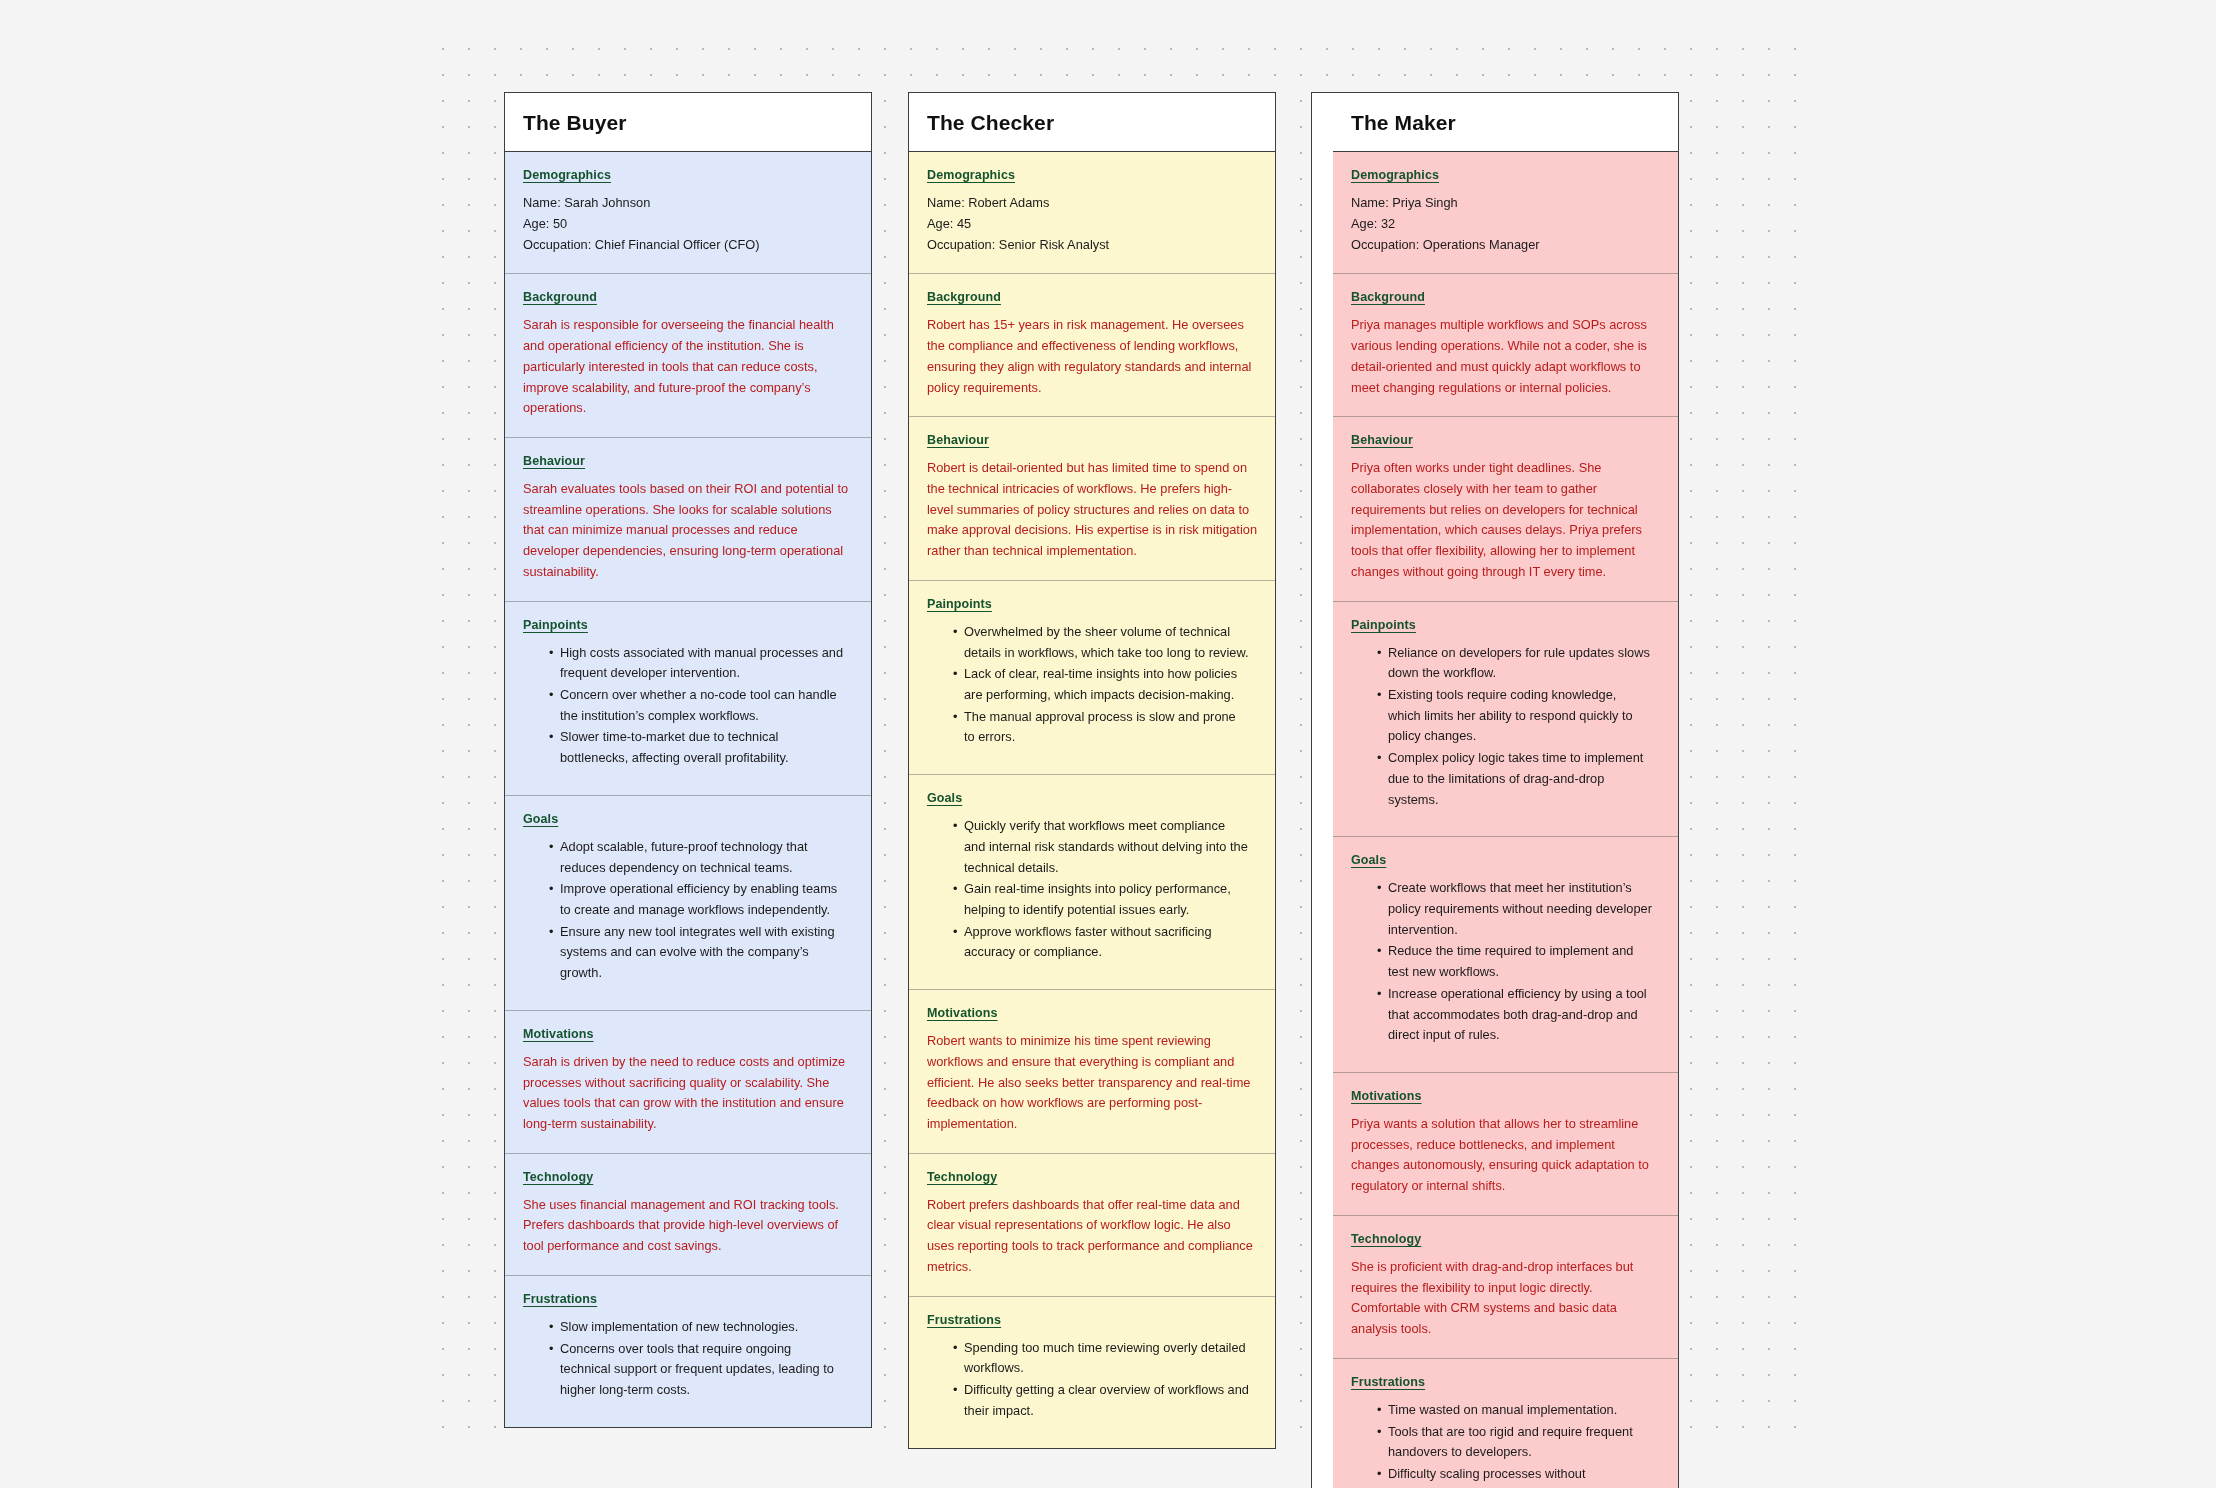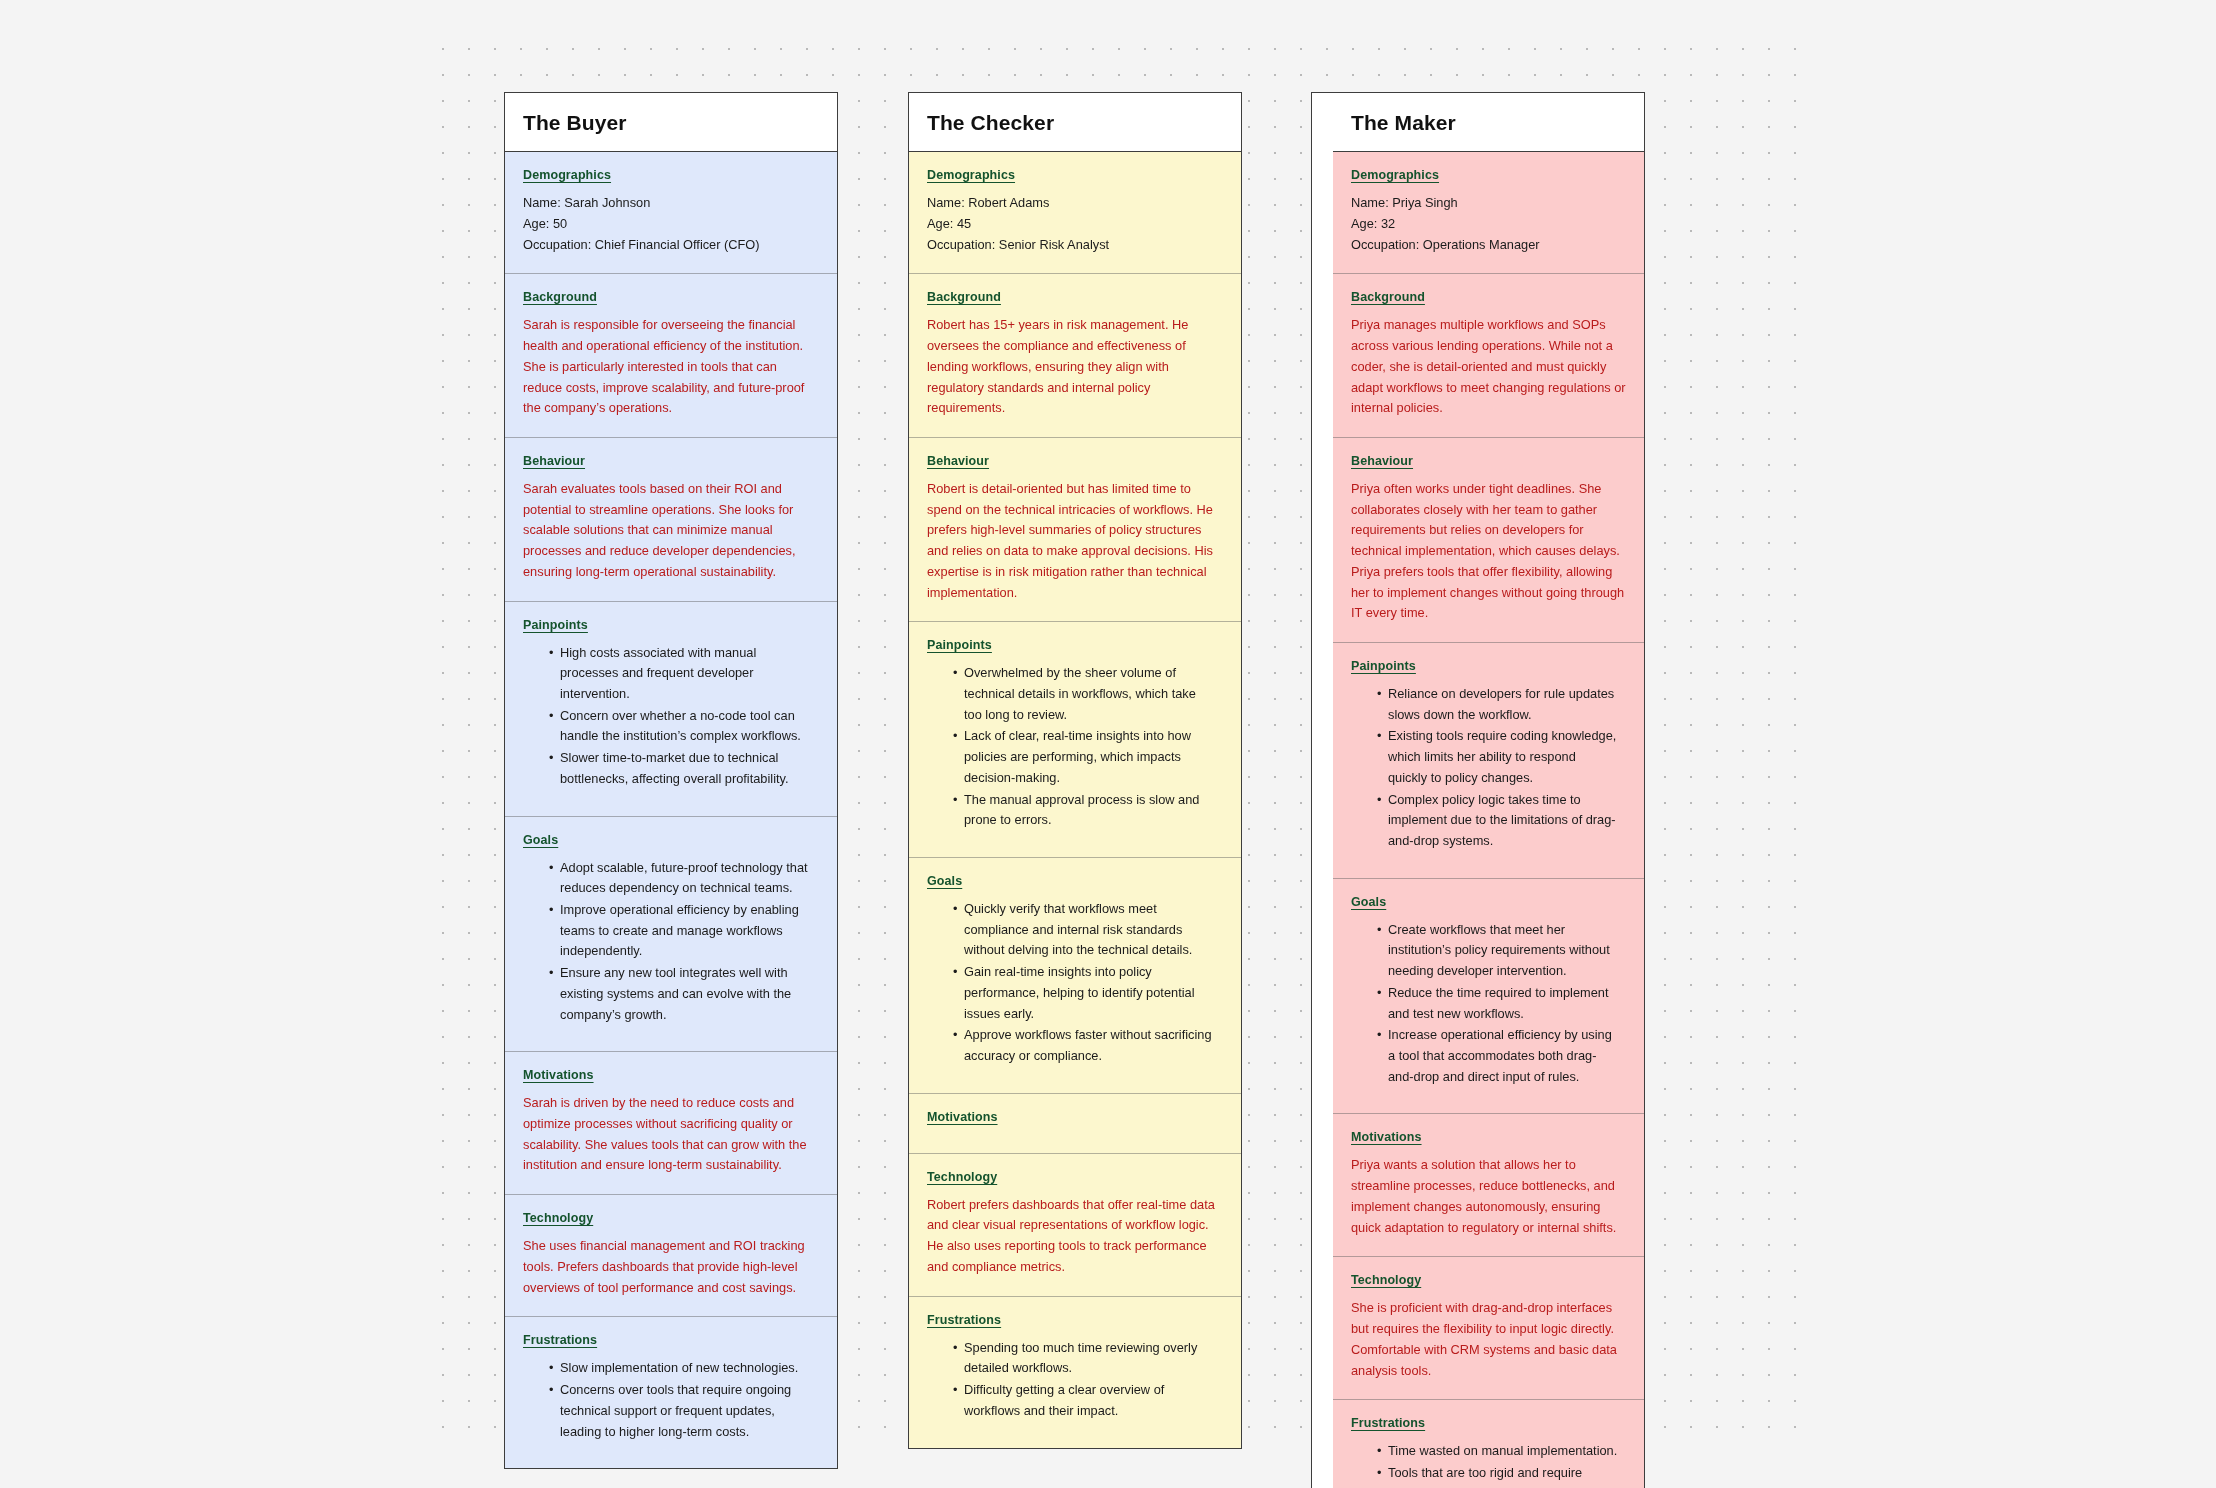--- a/index.html
+++ b/index.html
@@ -32,21 +32,21 @@
     position: absolute;
     left: 0;
     top: 0;
     width: 2216px;
     height: 1488px;
   }
 
   .persona-card {
     position: absolute;
     top: 92px;
-    width: 334px;
+    width: 368px;
     border: 1.5px solid #3d3d3d;
     background: #ffffff;
     box-sizing: border-box;
   }
 
   #card-buyer    { left: 504px; }
   #card-checker  { left: 908px; }
   #card-maker    { left: 1311px; padding-left: 21px; }
 
   .card-header {
@@ -228,20 +228,21 @@
         <div class="section-title">Goals</div>
         <ul class="bullets">
           <li>Quickly verify that workflows meet compliance and internal risk standards without delving into the technical details.</li>
           <li>Gain real-time insights into policy performance, helping to identify potential issues early.</li>
           <li>Approve workflows faster without sacrificing accuracy or compliance.</li>
         </ul>
       </div>
 
       <div class="section">
         <div class="section-title">Motivations</div>
+        <p class="para">Robert wants to minimize his time spent reviewing workflows and ensure that everything is compliant and efficient. He also seeks better transparency and real-time feedback on how workflows are performing post-implementation.</p>
       </div>
 
       <div class="section">
         <div class="section-title">Technology</div>
         <p class="para">Robert prefers dashboards that offer real-time data and clear visual representations of workflow logic. He also uses reporting tools to track performance and compliance metrics.</p>
       </div>
 
       <div class="section">
         <div class="section-title">Frustrations</div>
         <ul class="bullets">

